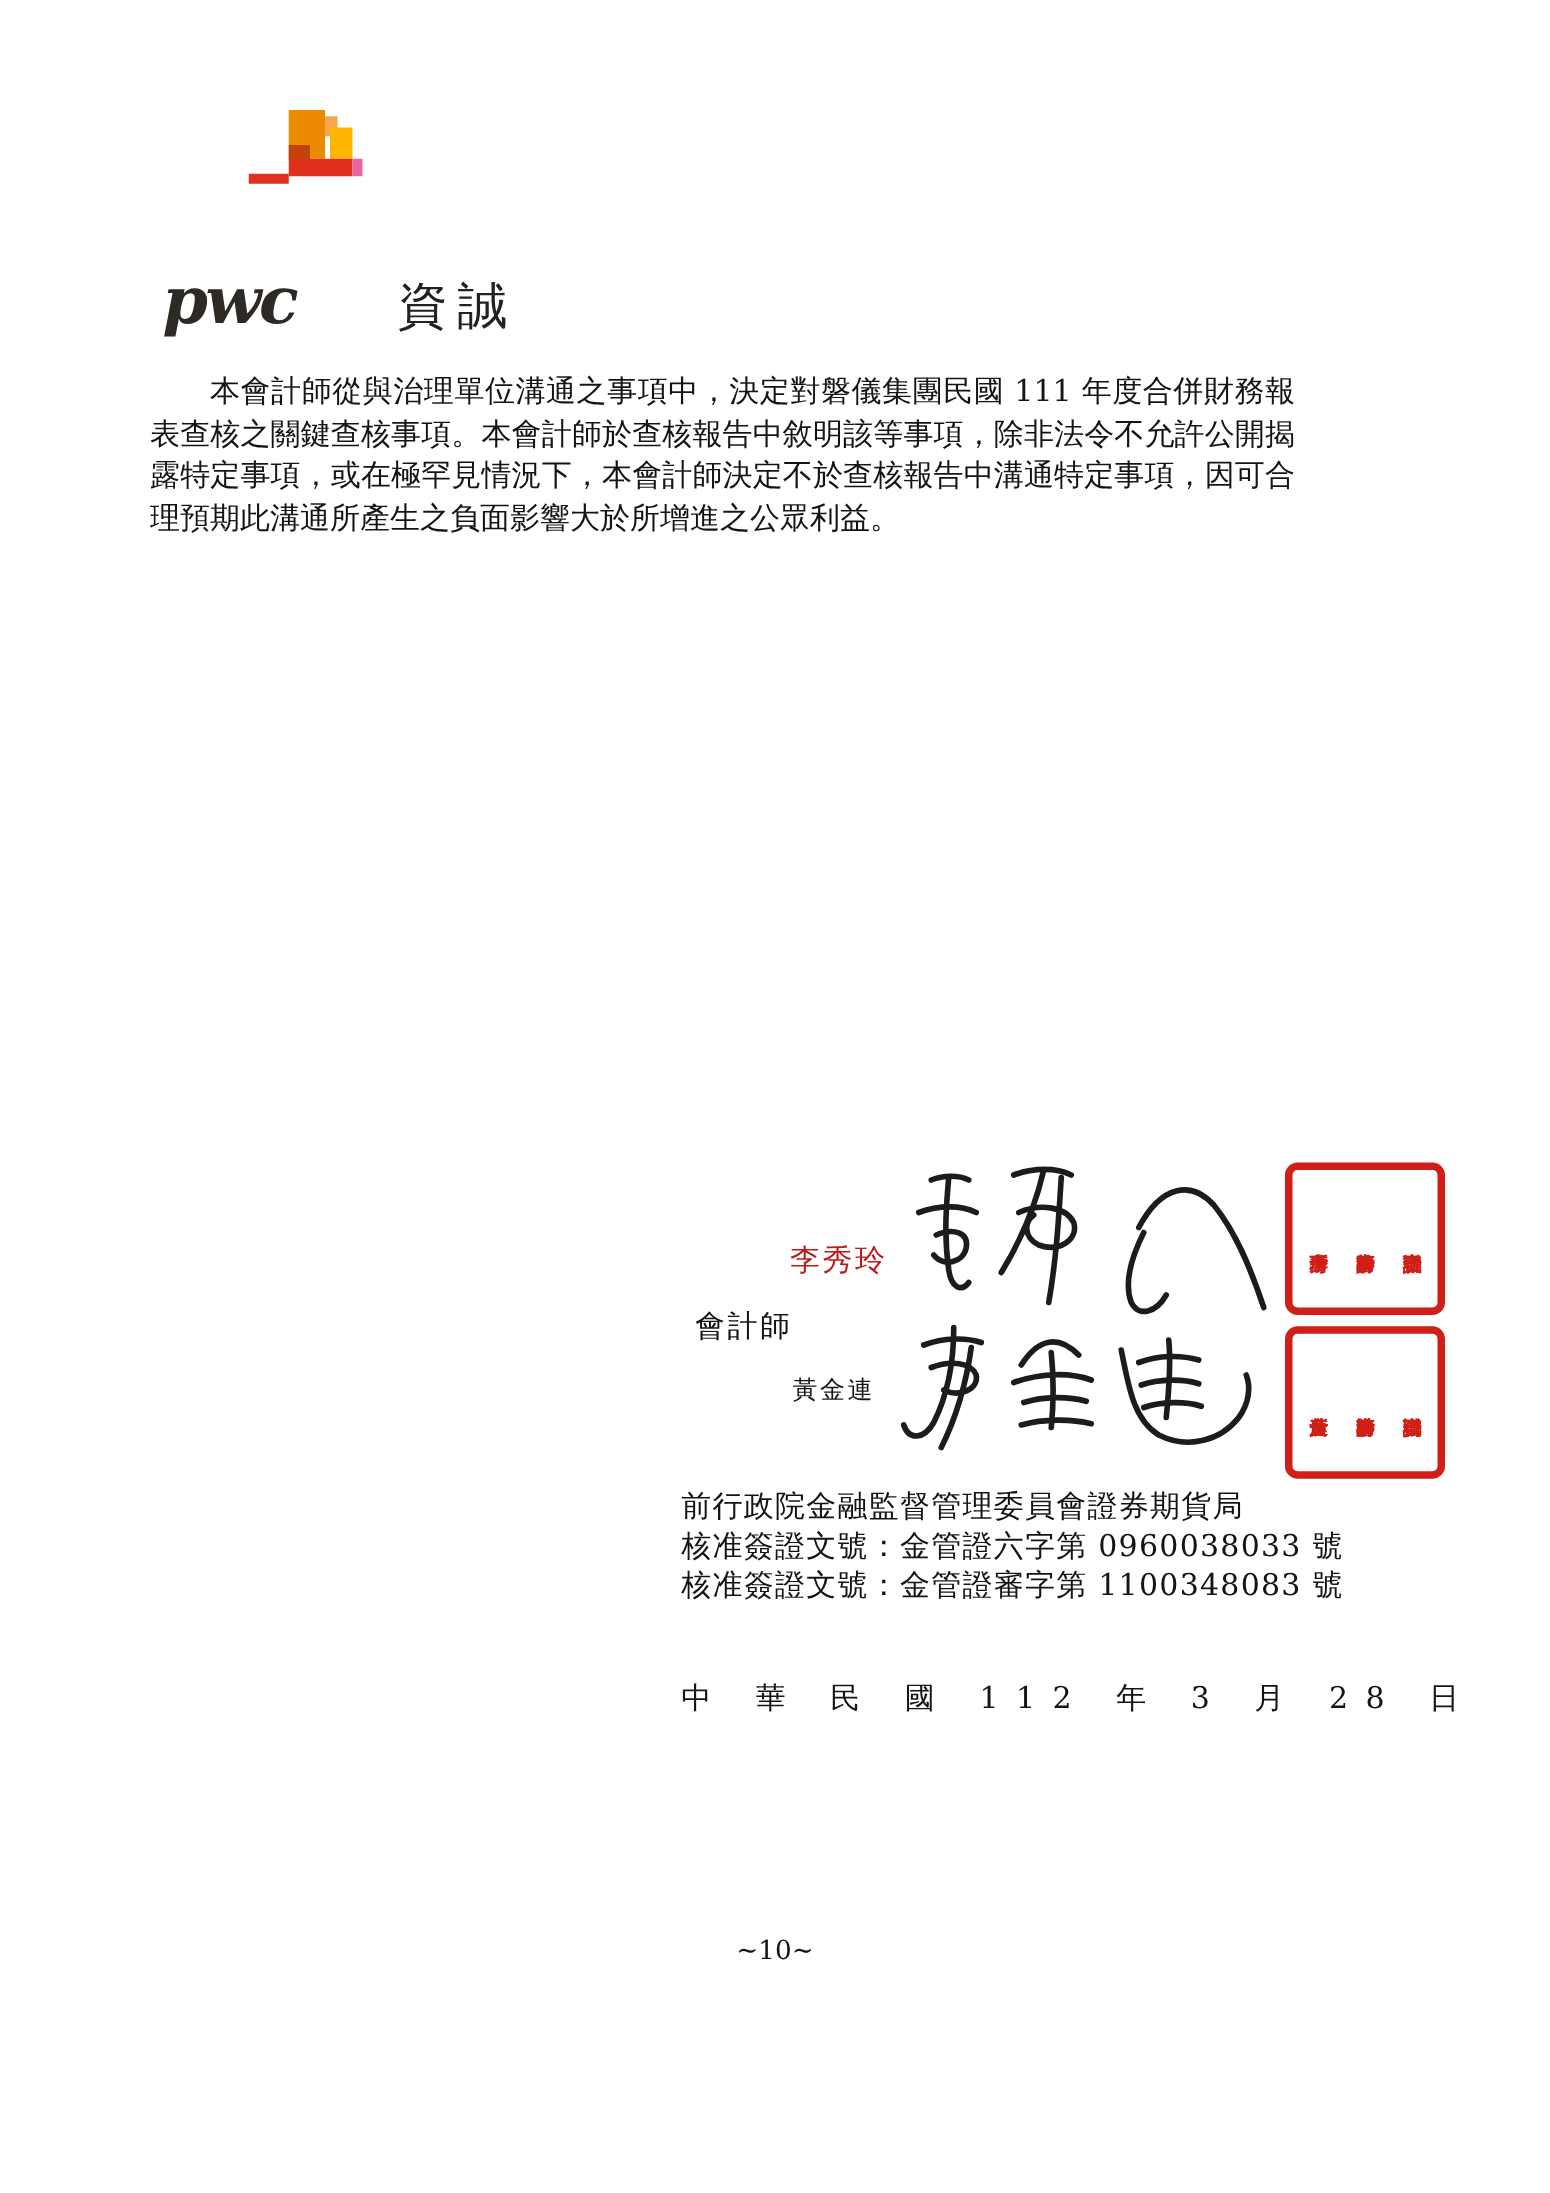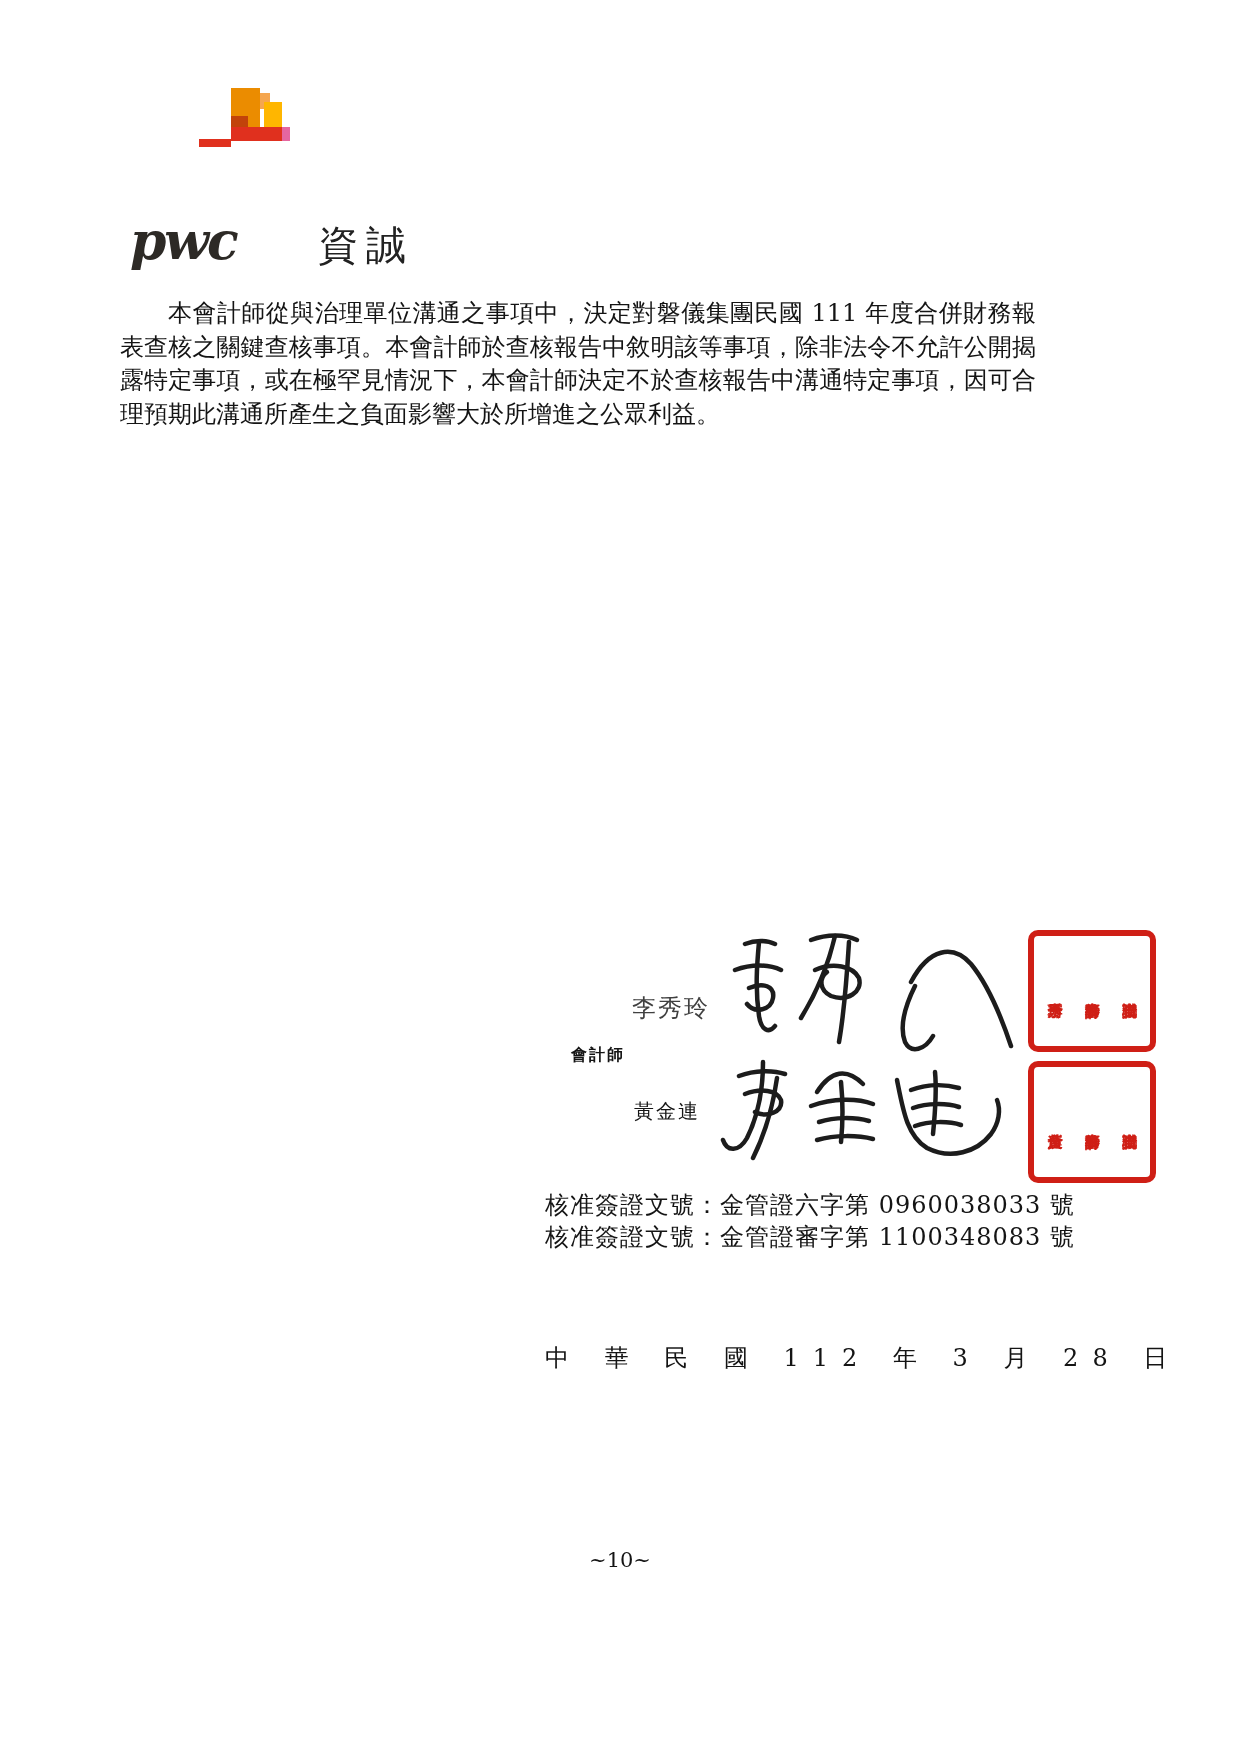--- a/index.html
+++ b/index.html
@@ -32,22 +32,22 @@
     font-size:24px;line-height:33.5px;
     text-align:justify;text-justify:inter-ideograph;
     text-indent:48px;
     color:#141414;
   }
   
   .firm-name{
     position:absolute;left:548px;top:886px;width:500px;
     font-size:24px;letter-spacing:25px;white-space:nowrap;color:#141414;
   }
-  .acct-name-1{position:absolute;left:632px;top:992px;font-size:24px;letter-spacing:2px;color:#404040;}
-  .role-label{position:absolute;left:571px;top:1045px;font-size:16px;letter-spacing:2px;color:#141414;font-weight:bold;}
+  .acct-name-1{position:absolute;left:632px;top:992px;font-size:24px;letter-spacing:2px;color:#b91c1c;}
+  .role-label{position:absolute;left:556px;top:1045px;font-size:24px;letter-spacing:2px;color:#141414;}
   .acct-name-2{position:absolute;left:634px;top:1098px;font-size:20px;letter-spacing:2px;color:#141414;}
   .sig-svg{position:absolute;left:715px;top:930px;width:340px;height:250px;}
   .sig-svg path{fill:none;stroke:#1c1c1c;stroke-width:4.5;stroke-linecap:round;stroke-linejoin:round;}
   
   .seal{
     position:absolute;left:1028px;width:128px;height:122px;
     border:6px solid #cf1f16;border-radius:10px;
     box-sizing:border-box;
     display:flex;flex-direction:row-reverse;justify-content:space-around;align-items:center;
     padding:2px;
@@ -137,20 +137,21 @@
     <span class="seal-col">會計師事務</span>
     <span class="seal-col">所李秀玲</span>
   </div>
   <div class="seal seal-2">
     <span class="seal-col">資誠聯合</span>
     <span class="seal-col">會計師事務</span>
     <span class="seal-col">所黃金連</span>
   </div>
 
   <div class="reg-block">
+    <div class="reg-line">前行政院金融監督管理委員會證券期貨局</div>
     <div class="reg-line">核准簽證文號：金管證六字第 0960038033 號</div>
     <div class="reg-line">核准簽證文號：金管證審字第 1100348083 號</div>
   </div>
 
   <div class="date-line">中 華 民 國 112 年 3 月 28 日</div>
 
   <div class="page-num">~10~</div>
 
 </div>
 

